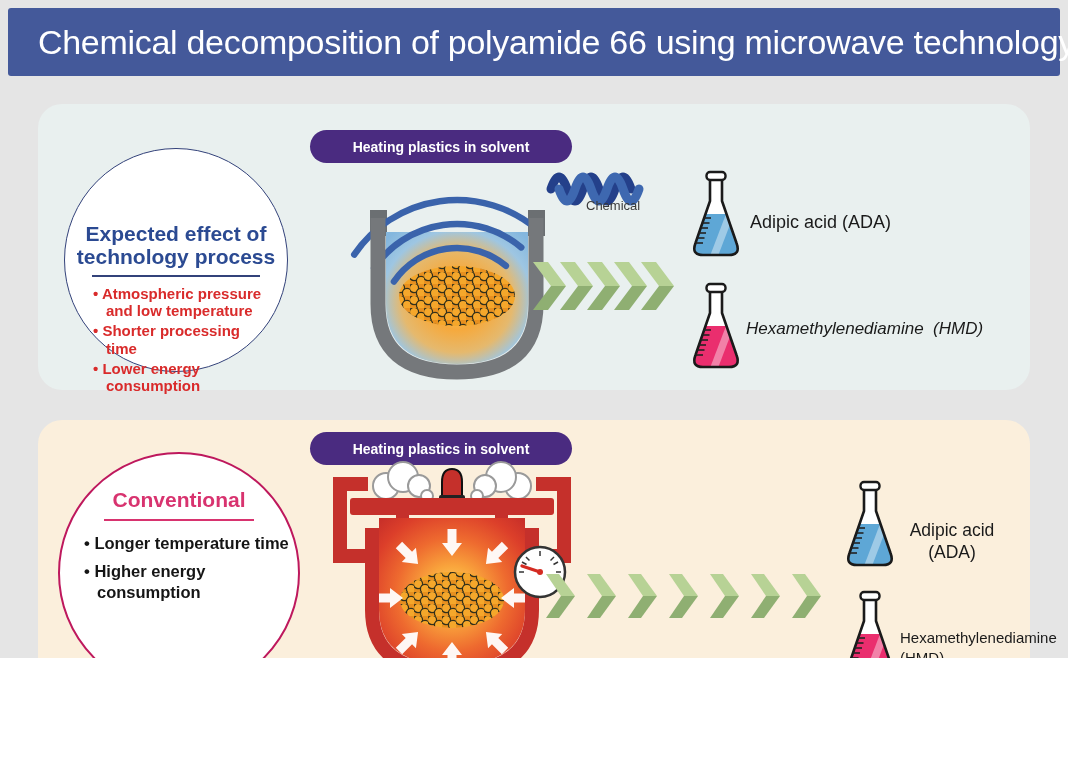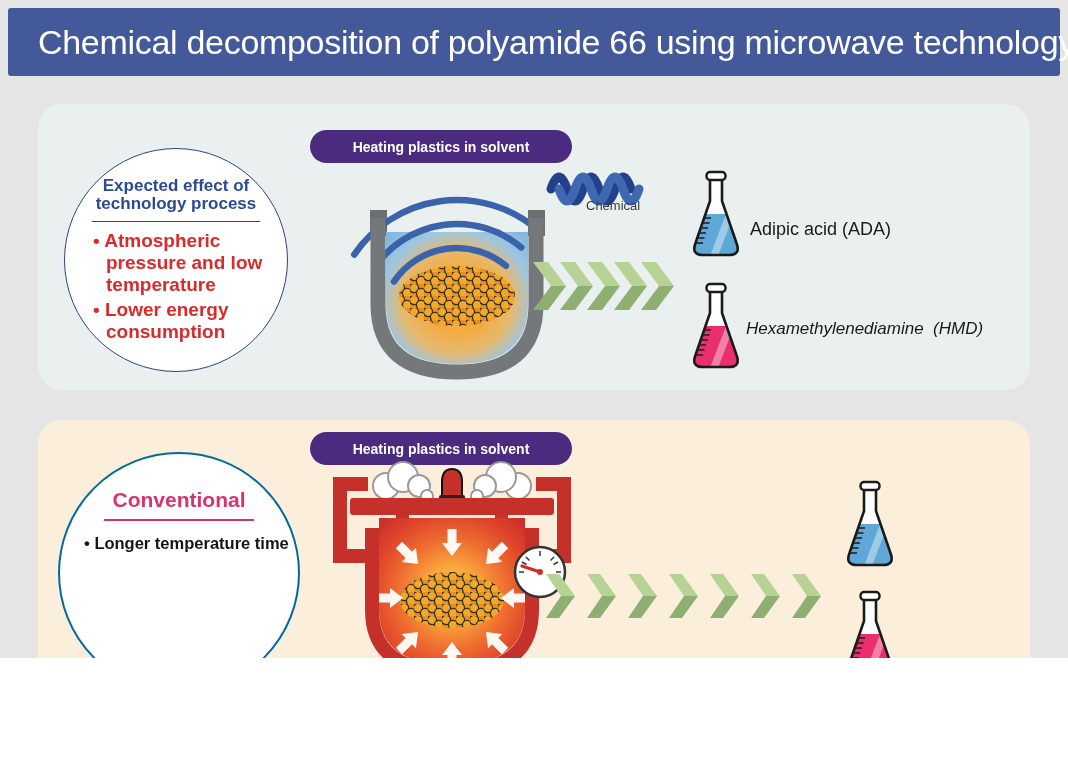--- a/index.html
+++ b/index.html
@@ -13,45 +13,45 @@
   .footerbar{position:absolute;left:0;top:747px;width:1068px;height:14px;background:#44599A;}
 
   
   .panel{position:absolute;left:38px;width:992px;border-radius:24px;}
   .panel-top{top:104px;height:286px;background:#E9F0EF;}
   .panel-bottom{top:420px;height:292px;background:#FBEFDC;}
 
   
   .circle{position:absolute;background:#fff;border-radius:50%;box-sizing:border-box;text-align:center;}
   .circle-blue{left:64px;top:148px;width:224px;height:224px;border:1.6px solid #33427A;padding-top:28px;}
-  .circle-pink{left:58px;top:452px;width:242px;height:242px;border:2px solid #0369a1;padding-top:34px;}
+  .circle-pink{left:58px;top:452px;width:242px;height:242px;border:2px solid #be185d;padding-top:34px;}
   .circle-title{font-weight:bold;line-height:1.08;}
   .circle-title span{display:block;}
-  .circle-blue .circle-title{color:#2B4A92;font-size:17px;}
+  .circle-blue .circle-title{color:#2B4A92;font-size:21px;margin-top:46px;}
   .circle-pink .circle-title{color:#D8336F;font-size:21px;line-height:1.15;}
   .rule{height:1.6px;margin:7px auto 0 auto;}
   .rule-blue{width:168px;background:#33427A;}
   .rule-pink{width:150px;background:#D8336F;}
   .bullets{list-style:none;padding:0;text-align:left;font-weight:bold;}
   .bullets li{padding-left:13px;text-indent:-13px;}
   .bullets li::before{content:"\2022  ";}
-  .bullets-red{margin:8px 0 0 28px;width:180px;font-size:19px;color:#D92B2B;line-height:1.15;}
+  .bullets-red{margin:8px 0 0 28px;width:180px;font-size:15px;color:#D92B2B;line-height:1.15;}
   .bullets-red li{margin-bottom:3px;}
   .bullets-black{margin:12px 0 0 24px;width:208px;font-size:16.5px;color:#151515;line-height:1.25;}
   .bullets-black li{margin-bottom:8px;}
 
   
   .badge{position:absolute;left:310px;width:262px;height:33px;background:#4A2B80;border-radius:17px;
          color:#fff;font-size:14px;font-weight:bold;display:flex;align-items:center;justify-content:center;}
 
   
   .abs{position:absolute;}
   .lbl{position:absolute;color:#1a1a1a;}
   .lbl-mw{left:586px;top:198px;font-size:13px;color:#3a3a3a;}
-  .lbl-ada-top{left:750px;top:219px;font-size:18px;}
+  .lbl-ada-top{left:750px;top:212px;font-size:18px;}
   .lbl-hmd-top{left:746px;top:319px;font-size:17px;white-space:pre;font-style:italic;}
   .lbl-ada-bot{left:898px;top:520px;width:108px;font-size:17.5px;text-align:center;line-height:1.25;}
   .lbl-hmd-bot{left:900px;top:628px;width:132px;font-size:15px;line-height:1.3;}
   .lbl2 span{display:block;}
 </style>
 </head>
 <body>
 
 <div class="canvas">
 
@@ -107,20 +107,21 @@
   <section class="panel panel-top">
 
     <div class="circle circle-blue" style="left:26px;top:44px;">
       <div class="circle-title">
         <span>Expected effect of</span>
         <span>technology process</span>
       </div>
       <div class="rule rule-blue"></div>
       <ul class="bullets bullets-red">
         <li>Atmospheric pressure and low temperature</li>
+        <li>Shorter processing time</li>
         <li>Lower energy consumption</li>
       </ul>
     </div>
 
     <div class="badge" style="left:272px;top:26px;">Heating plastics in solvent</div>
   </section>
 
   <svg class="abs" style="left:340px;top:176px;" width="235" height="212" viewBox="0 0 235 212">
     <rect x="30" y="34" width="17" height="26" fill="#6B6F72"></rect>
     <rect x="188" y="34" width="17" height="26" fill="#6B6F72"></rect>
@@ -170,20 +171,21 @@
   <div class="lbl lbl-hmd-top">Hexamethylenediamine  (HMD)</div>
 
   <section class="panel panel-bottom">
     <div class="circle circle-pink" style="left:20px;top:32px;">
       <div class="circle-title">
         <span>Conventional</span>
       </div>
       <div class="rule rule-pink"></div>
       <ul class="bullets bullets-black">
         <li>Longer temperature time</li>
+        <li>Higher energy consumption</li>
       </ul>
     </div>
 
     <div class="badge" style="left:272px;top:12px;">Heating plastics in solvent</div>
   </section>
 
   <svg class="abs" style="left:316px;top:460px;" width="272" height="250" viewBox="0 0 272 250">
 
     <g fill="#fff" stroke="#9a9a9a" stroke-width="2">
       <circle cx="70" cy="26" r="13"></circle>
@@ -254,24 +256,32 @@
   </svg>
 
   <svg class="abs" style="left:840px;top:478px;" width="60" height="100" viewBox="0 0 60 100">
     <use href="#flaskBody" fill="#fff"></use>
     <rect x="2" y="46" width="56" height="44" clip-path="url(#flaskClip)" fill="#5EA7D6"></rect>
     <polygon points="40,46 48,46 32,88 24,88" fill="#fff" opacity="0.4" clip-path="url(#flaskClip)"></polygon>
     <use href="#flaskBody" fill="none" stroke="#1a1a1a" stroke-width="2.6"></use>
     <rect x="20.5" y="4" width="19" height="8" rx="3.5" fill="#fff" stroke="#1a1a1a" stroke-width="2.4"></rect>
     <use href="#flaskTicks"></use>
   </svg>
+  <div class="lbl lbl-ada-bot lbl2">
+    <span>Adipic acid</span>
+    <span>(ADA)</span>
+  </div>
 
   <svg class="abs" style="left:840px;top:588px;" width="60" height="100" viewBox="0 0 60 100">
     <use href="#flaskBody" fill="#fff"></use>
     <rect x="2" y="46" width="56" height="44" clip-path="url(#flaskClip)" fill="#EA2E6E"></rect>
     <polygon points="40,46 48,46 32,88 24,88" fill="#fff" opacity="0.4" clip-path="url(#flaskClip)"></polygon>
     <use href="#flaskBody" fill="none" stroke="#1a1a1a" stroke-width="2.6"></use>
     <rect x="20.5" y="4" width="19" height="8" rx="3.5" fill="#fff" stroke="#1a1a1a" stroke-width="2.4"></rect>
     <use href="#flaskTicks"></use>
   </svg>
+  <div class="lbl lbl-hmd-bot lbl2">
+    <span>Hexamethylenediamine</span>
+    <span>(HMD)</span>
+  </div>
 
   <div class="footerbar"></div>
 </div>
 
 </body></html>

